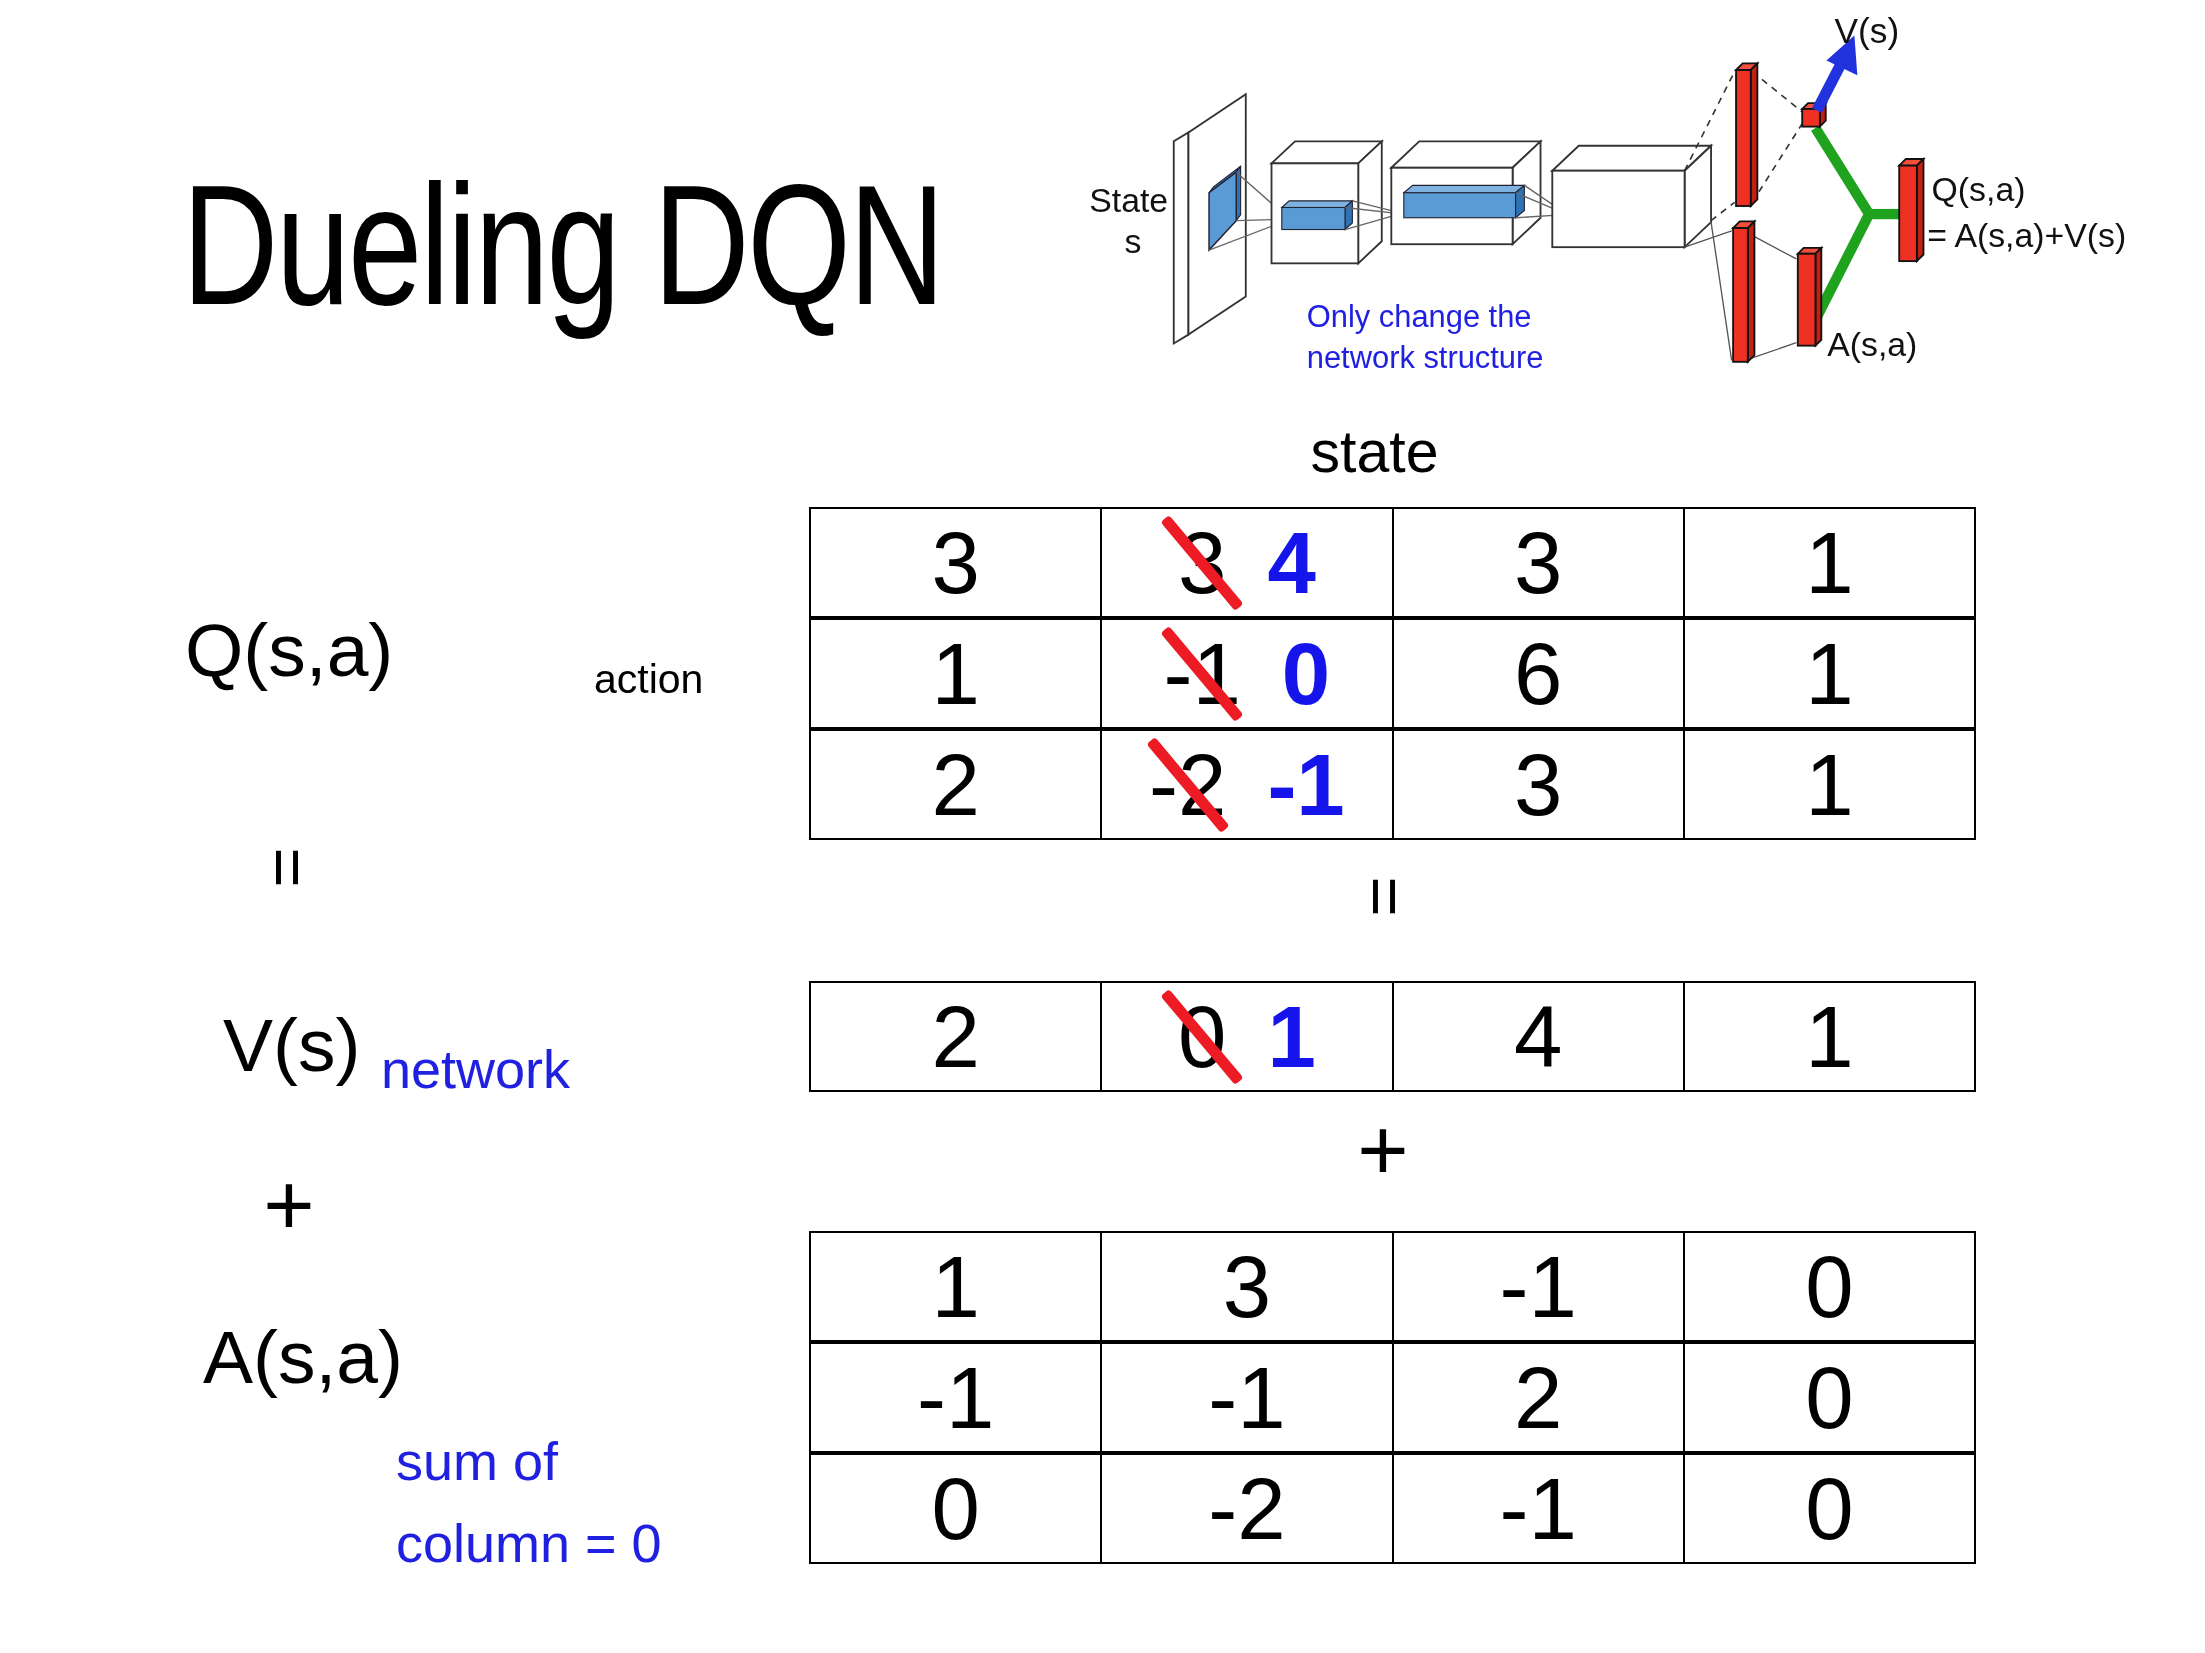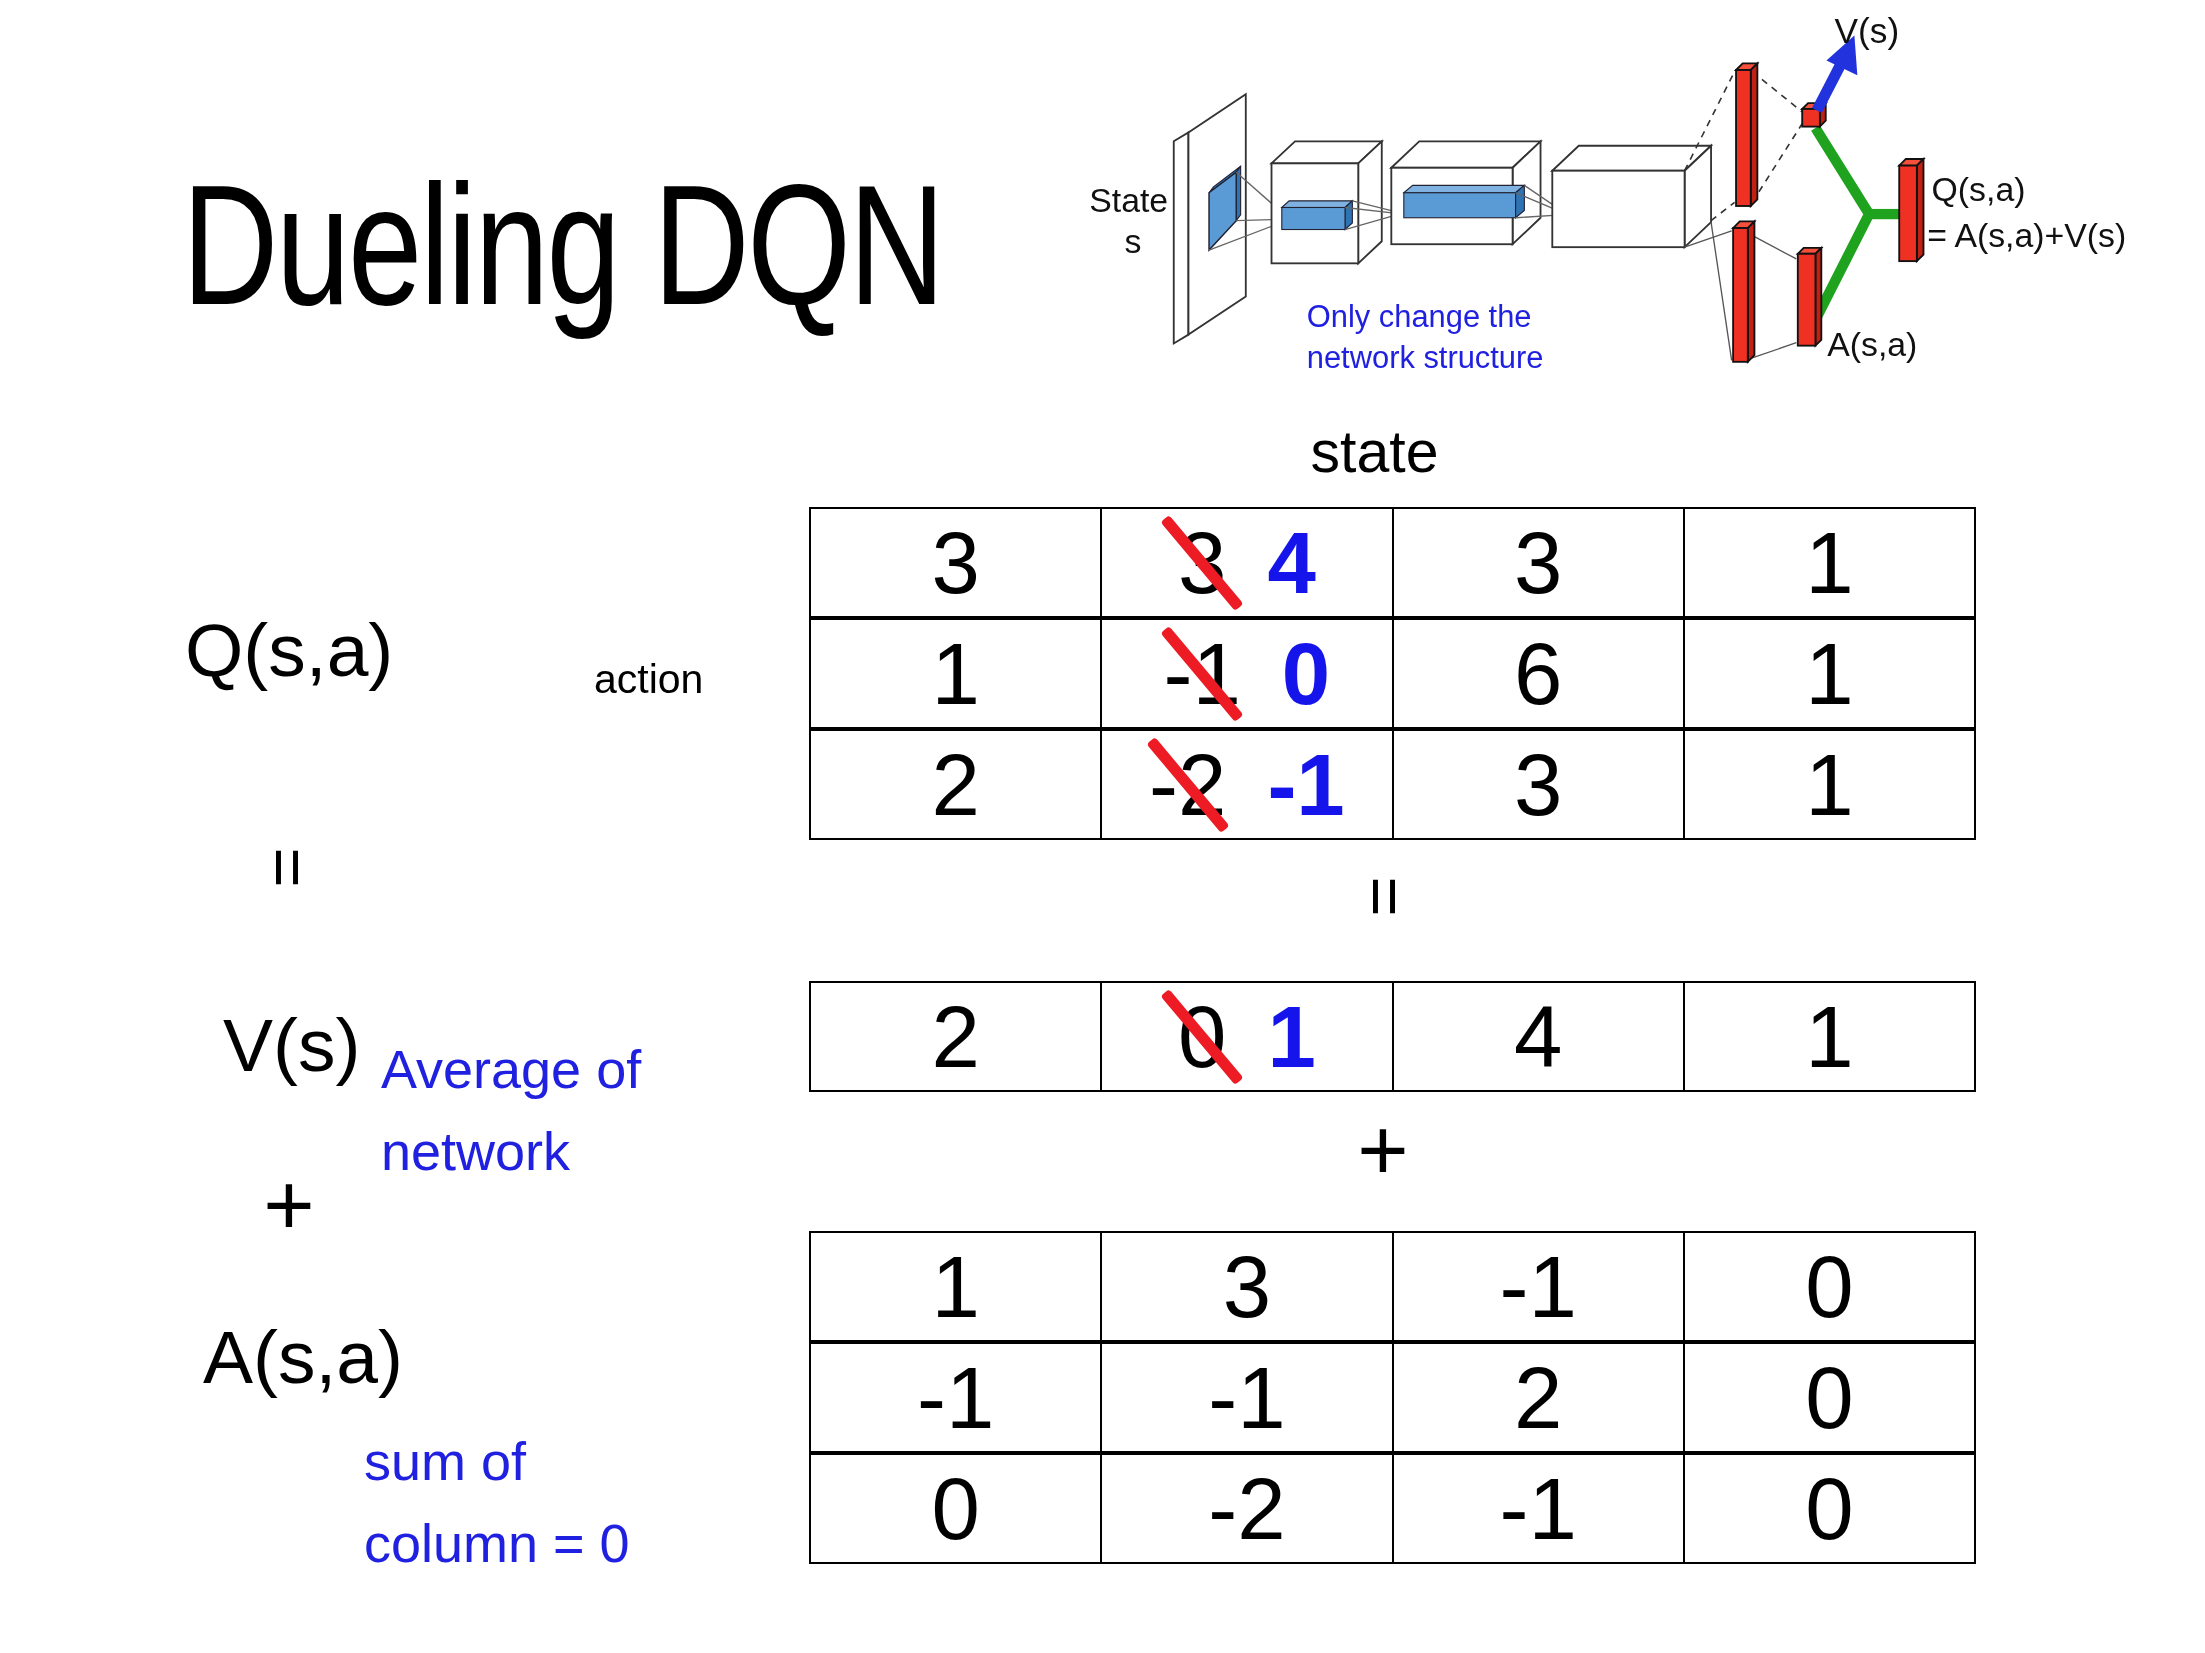--- a/index.html
+++ b/index.html
@@ -39,21 +39,21 @@
     font-size:69px;transform:rotate(90deg);
   }
   .rot-eq-left  {left:239px; top:827px;}
   .rot-eq-center{left:1336px;top:856px;}
 
   .bluenote{
     color:#2020E0;
     font-size:54px;line-height:82px;white-space:nowrap;
   }
   .note-avg{left:381px;top:1028px;}
-  .note-sum{left:364px;top:1420px;}
+  .note-sum{left:396px;top:1420px;}
 
   
   .vtable{
     position:absolute;left:809px;width:1167px;
     border:2.9px solid #000;background:#fff;
     box-sizing:border-box;
   }
   .tq{top:507px;}
   .tv{top:981px;}
   .ta{top:1231px;}
@@ -209,21 +209,20 @@
   <div class="abs lbl lbl-state">state</div>
   <div class="abs lbl lbl-act">action</div>
 
   <div class="abs lbl lbl-q">Q(s,a)</div>
   <div class="abs rot-eq rot-eq-left">=</div>
   <div class="abs lbl lbl-v">V(s)</div>
   <div class="abs plus plus-left">+</div>
   <div class="abs lbl lbl-a">A(s,a)</div>
 
   <div class="abs bluenote note-avg">
-    <div>Average of</div>
     <div>network</div>
   </div>
   <div class="abs bluenote note-sum">
     <div>sum of</div>
     <div>column = 0</div>
   </div>
 
   <div class="abs rot-eq rot-eq-center">=</div>
   <div class="abs plus plus-center">+</div>
 

